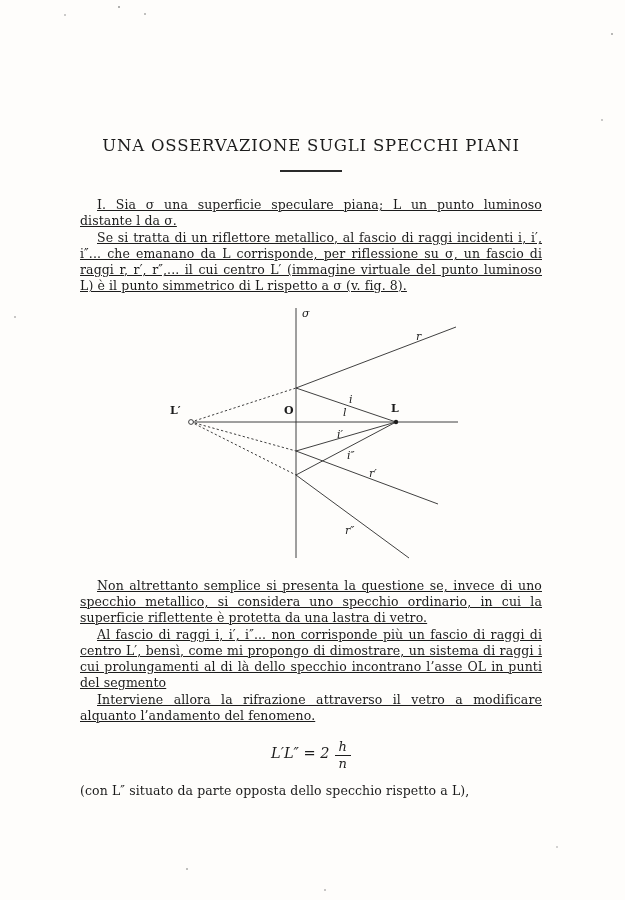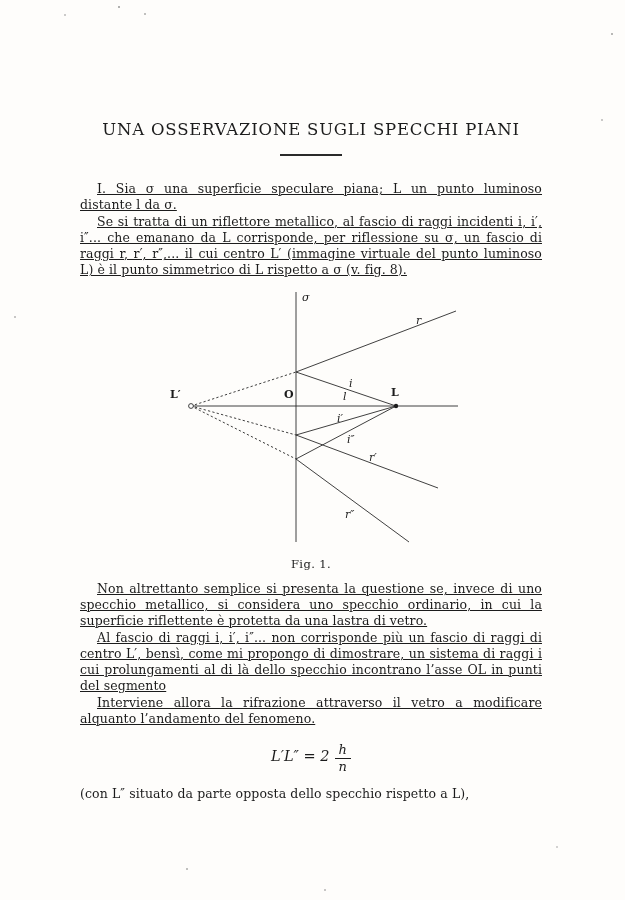--- a/index.html
+++ b/index.html
@@ -2,21 +2,21 @@
 <html><head>
 <meta charset="utf-8">
 <style>
   html,body{margin:0;padding:0;}
   body{width:625px;height:900px;background:#e9e7e2;}
   .page{
     position:relative;width:625px;height:900px;overflow:hidden;
     background:radial-gradient(130% 105% at 50% 45%, #fefdfb 68%, #f0eee8 100%);
     font-family:"DejaVu Serif", serif;color:#1c1c1c;
   }
-  .content{position:absolute;left:80px;top:120px;width:462px;}
+  .content{position:absolute;left:80px;top:136px;width:462px;}
   h1.title{
     font-size:16.5px;font-weight:normal;letter-spacing:0.8px;
     text-align:center;margin:0;white-space:nowrap;
   }
   .title-rule{width:62px;height:2px;background:#2a2a2a;margin:15px auto 25px;}
   p{font-size:12.5px;line-height:16px;text-align:justify;margin:0 0 1px;letter-spacing:0.1px;}
   p.indent{text-indent:17px;text-decoration:underline;}
   figure{margin:8px 0 0;text-align:center;}
   figcaption{font-size:11.5px;margin-top:5px;letter-spacing:0.4px;}
   svg{overflow:visible;}
@@ -84,21 +84,20 @@
         <text class="lbl-it" x="203" y="101">i</text>
         <text class="lbl-it" x="197" y="114">l</text>
         <text class="lbl-b" x="245" y="110">L</text>
         <text class="lbl-b" x="138" y="112">O</text>
         <text class="lbl-b" x="24" y="112">L′</text>
         <text class="lbl-it" x="191" y="136">i′</text>
         <text class="lbl-it" x="201" y="157">i″</text>
         <text class="lbl-it" x="223" y="175">r′</text>
         <text class="lbl-it" x="199" y="232">r″</text>
       </svg>
-      <figcaption>Fig. 1.</figcaption>
     </figure>
 
     <p class="indent para-block">Non altrettanto semplice si presenta la questione se, invece di uno specchio metallico, si considera uno specchio ordinario, in cui la superficie riflettente è protetta da una lastra di vetro.</p>
     <p class="indent">Al fascio di raggi i, i′, i″... non corrisponde più un fascio di raggi di centro L′, bensì, come mi propongo di dimostrare, un sistema di raggi i cui prolungamenti al di là dello specchio incontrano l’asse OL in punti del segmento</p>
     <p class="indent">Interviene allora la rifrazione attraverso il vetro a modificare alquanto l’andamento del fenomeno.</p>
 
     <div class="formula">
       <span class="f-lhs">L′L″ = 2</span><span class="frac"><span class="num">h</span><span class="bar"></span><span class="den">n</span></span>
     </div>
 

